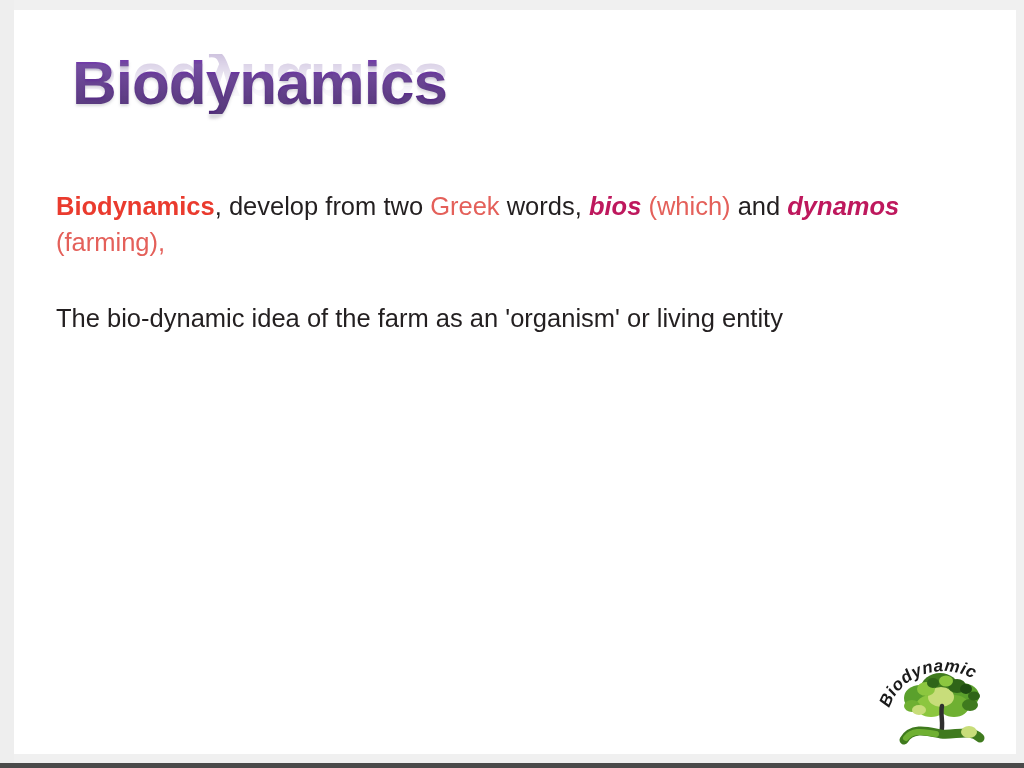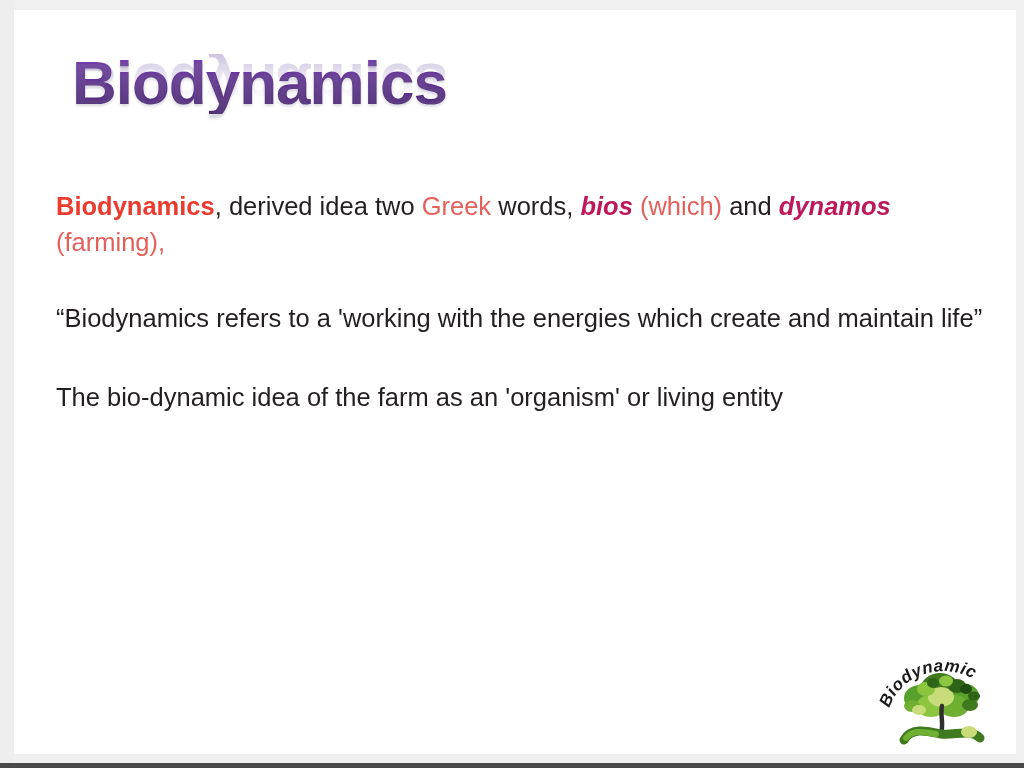--- a/index.html
+++ b/index.html
@@ -136,24 +136,23 @@
   <div class="slide">
 
     <div class="title-block">
       <div class="title">Biodynamics</div>
       <div class="title-reflection">Biodynamics</div>
     </div>
 
     <div class="body-area">
 
       <p class="para p-definition">
-        <span class="kw-strong">Biodynamics</span><span>, derived idea two </span><span class="kw-light">Greek</span><span> words, </span><span class="kw-strong-ital">bios</span><span class="kw-light"> (which)</span><span> and </span><span class="kw-strong-ital">dynamos</span><span class="kw-light"> (farming),</span>
+        <span class="kw-strong">Biodynamics</span><span>, develop from two </span><span class="kw-light">Greek</span><span> words, </span><span class="kw-strong-ital">bios</span><span class="kw-light"> (which)</span><span> and </span><span class="kw-strong-ital">dynamos</span><span class="kw-light"> (farming),</span>
       </p>
 
-      <p class="para p-quote">“Biodynamics refers to a 'working with the energies which create and maintain life”</p>
 
 
       <p class="para p-idea">The bio-dynamic idea of the farm as an 'organism' or living entity</p>
     </div>
 
     <div class="logo">
       <svg viewBox="0 0 136 104" xmlns="http://www.w3.org/2000/svg">
         <defs>
           <path id="arcPath" d="M 14 66 A 56 50 0 0 1 124 62" fill="none"></path>
         </defs>

